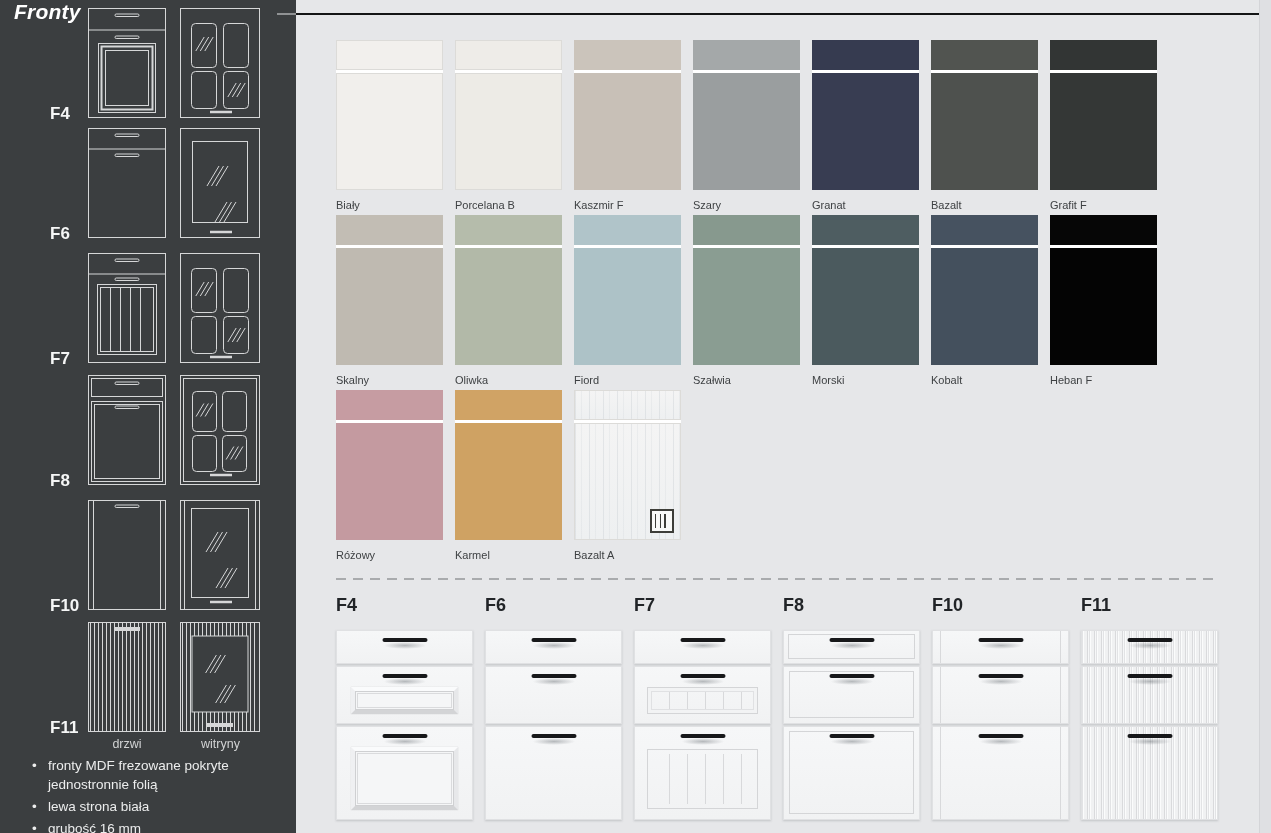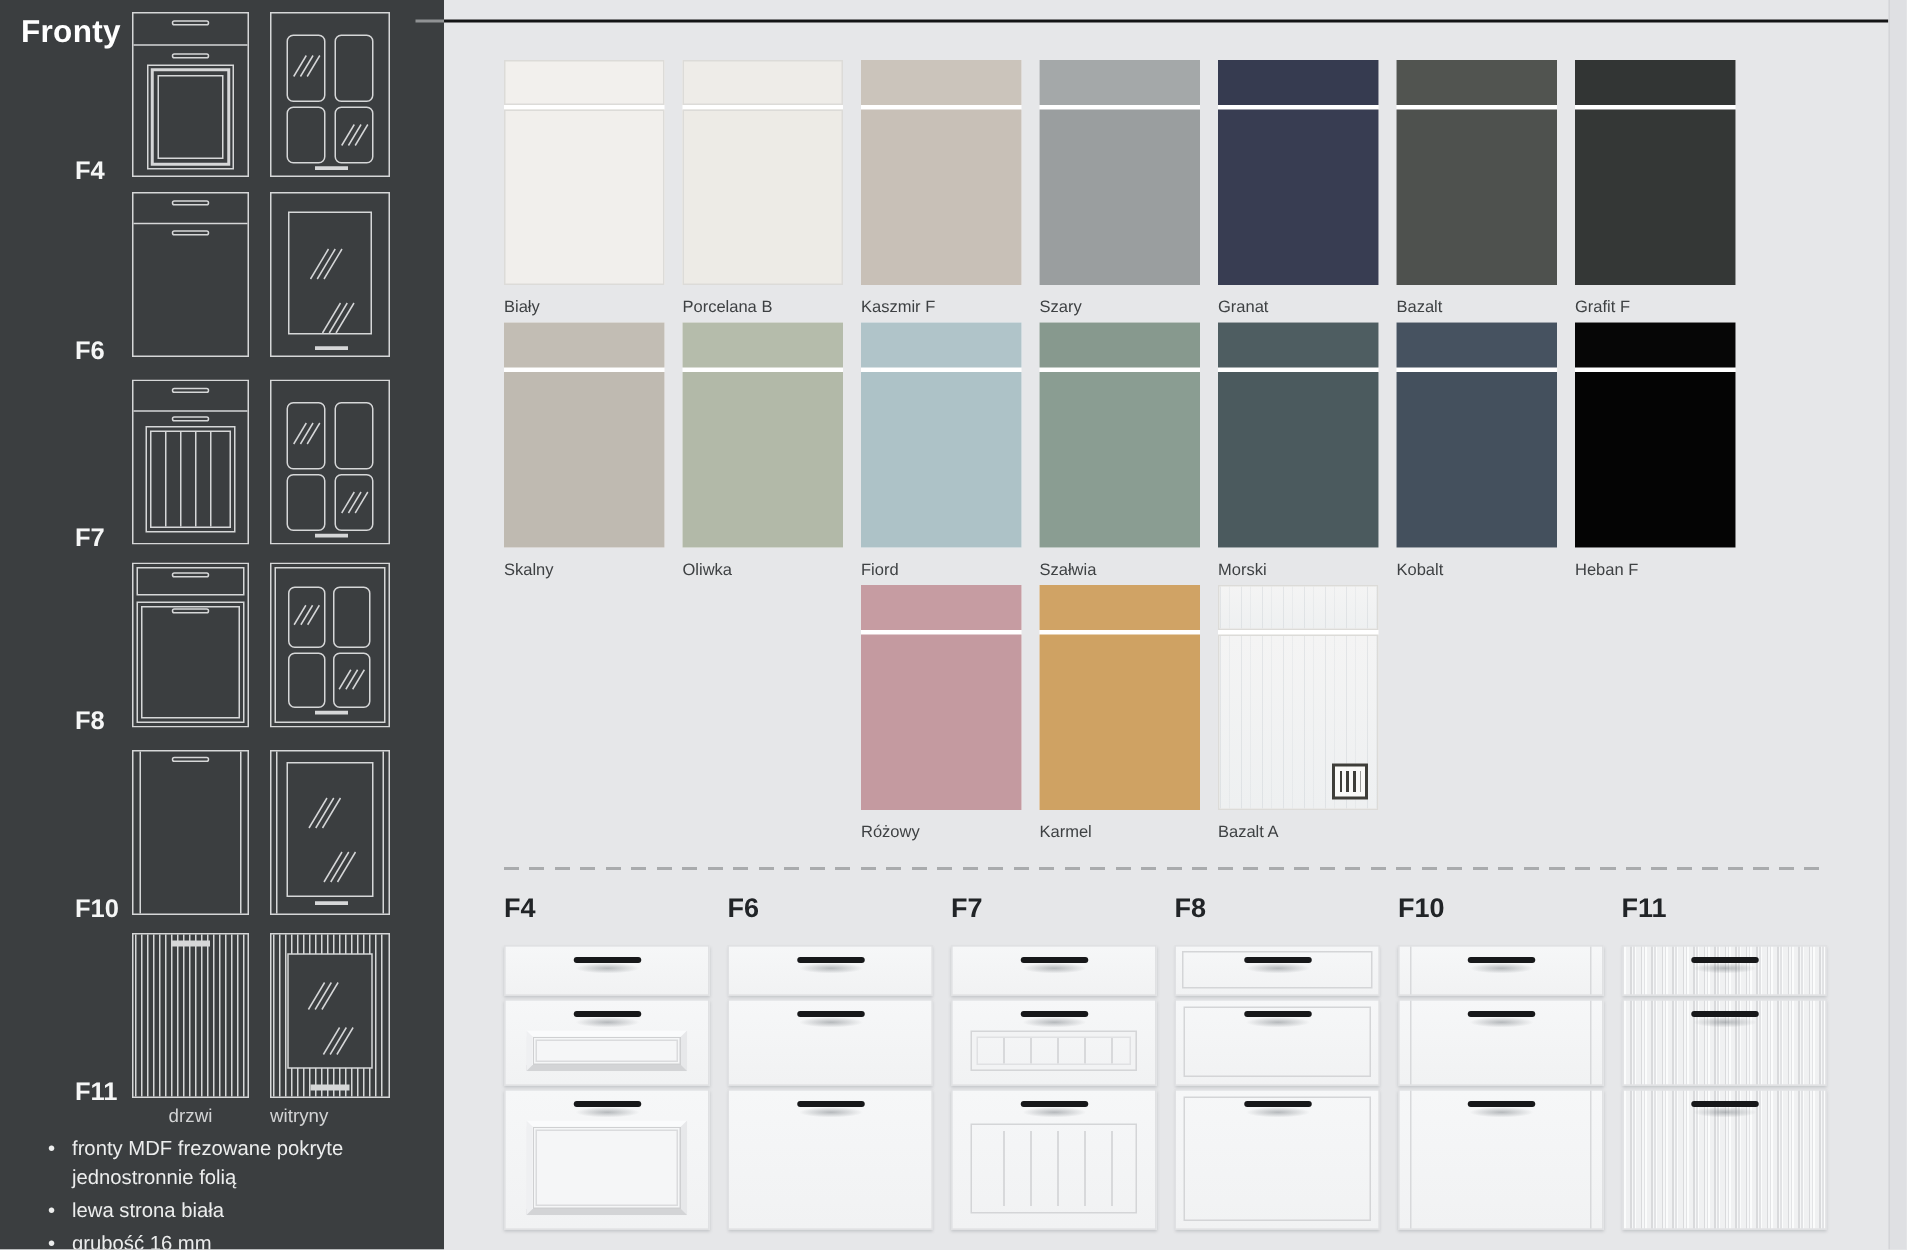--- a/index.html
+++ b/index.html
@@ -4,38 +4,38 @@
 <style>
   html,body{margin:0;padding:0;}
   body{
     width:1271px;height:833px;overflow:hidden;position:relative;
     background:#e6e7e9;
     font-family:"Liberation Sans","DejaVu Sans",sans-serif;
     -webkit-font-smoothing:antialiased;
   }
   
   .sidebar{position:absolute;left:0;top:0;width:296px;height:833px;background:#3b3e40;color:#fff;}
-  .sidebar-title{position:absolute;left:14px;top:10px;font-size:21px;font-weight:bold;letter-spacing:.2px;color:#ffffff;}
+  .sidebar-title{position:absolute;left:14px;top:0;font-size:21px;font-weight:bold;letter-spacing:.2px;color:#ffffff;font-style:italic;}
   .schem-row{position:absolute;left:0;width:296px;height:112px;}
   .schem-label{position:absolute;left:50px;bottom:-4px;width:34px;font-size:17px;font-weight:bold;color:#f5f6f6;text-align:left;}
   .schem-door{position:absolute;left:88px;top:0;}
   .schem-vit{position:absolute;left:180px;top:0;}
   .col-labels{position:absolute;top:737px;left:0;width:296px;font-size:12.5px;color:#d2d3d4;}
   .col-label-door{position:absolute;left:88px;width:78px;text-align:center;}
-  .col-label-vit{position:absolute;left:180px;width:81px;}
+  .col-label-vit{position:absolute;left:180px;width:81px;text-align:center;}
   .bullets{position:absolute;left:30px;top:756px;margin:0;padding:0;list-style:none;font-size:13.5px;line-height:1.42;color:#eceded;}
   .bullets li{position:relative;padding-left:18px;max-width:192px;margin-bottom:3px;}
   .bullets li .dot{position:absolute;left:2px;top:0;}
   .connector-line{position:absolute;left:277px;top:13px;width:19px;height:2px;background:#909294;}
   
   .main{position:absolute;left:296px;top:0;width:975px;height:833px;background:#e6e7e9;}
   .top-line{position:absolute;left:0;top:13px;width:963px;height:2px;background:#141516;}
   .right-band{position:absolute;right:0;top:0;width:12px;height:833px;background:#dfe0e3;border-left:1px solid #d4d5d8;box-sizing:border-box;}
   
-  .swatch-grid{position:absolute;left:40px;top:40px;display:flex;flex-direction:column;gap:3px;align-items:center;}
+  .swatch-grid{position:absolute;left:40px;top:40px;display:flex;flex-direction:column;gap:3px;}
   .swatch-row{display:flex;gap:12px;}
   .swatch-cell{width:107px;}
   .swatch{width:107px;height:150px;background:#ffffff;display:flex;flex-direction:column;gap:3px;}
   .swatch .strip{height:30px;flex:0 0 30px;box-sizing:border-box;}
   .swatch .body{flex:1;position:relative;box-sizing:border-box;}
   .swatch.light .strip,.swatch.light .body{border:1px solid #dcdbd8;}
   .swatch-name{margin-top:8px;font-size:11px;color:#3e4143;line-height:14px;white-space:nowrap;}
   .tex-pine{background:
     repeating-linear-gradient(90deg, rgba(187,194,200,.30) 0 1px, rgba(0,0,0,0) 1px 6px, rgba(200,206,211,.22) 6px 7px, rgba(0,0,0,0) 7px 14px),
     linear-gradient(#f4f4f4,#eef0f1);}

